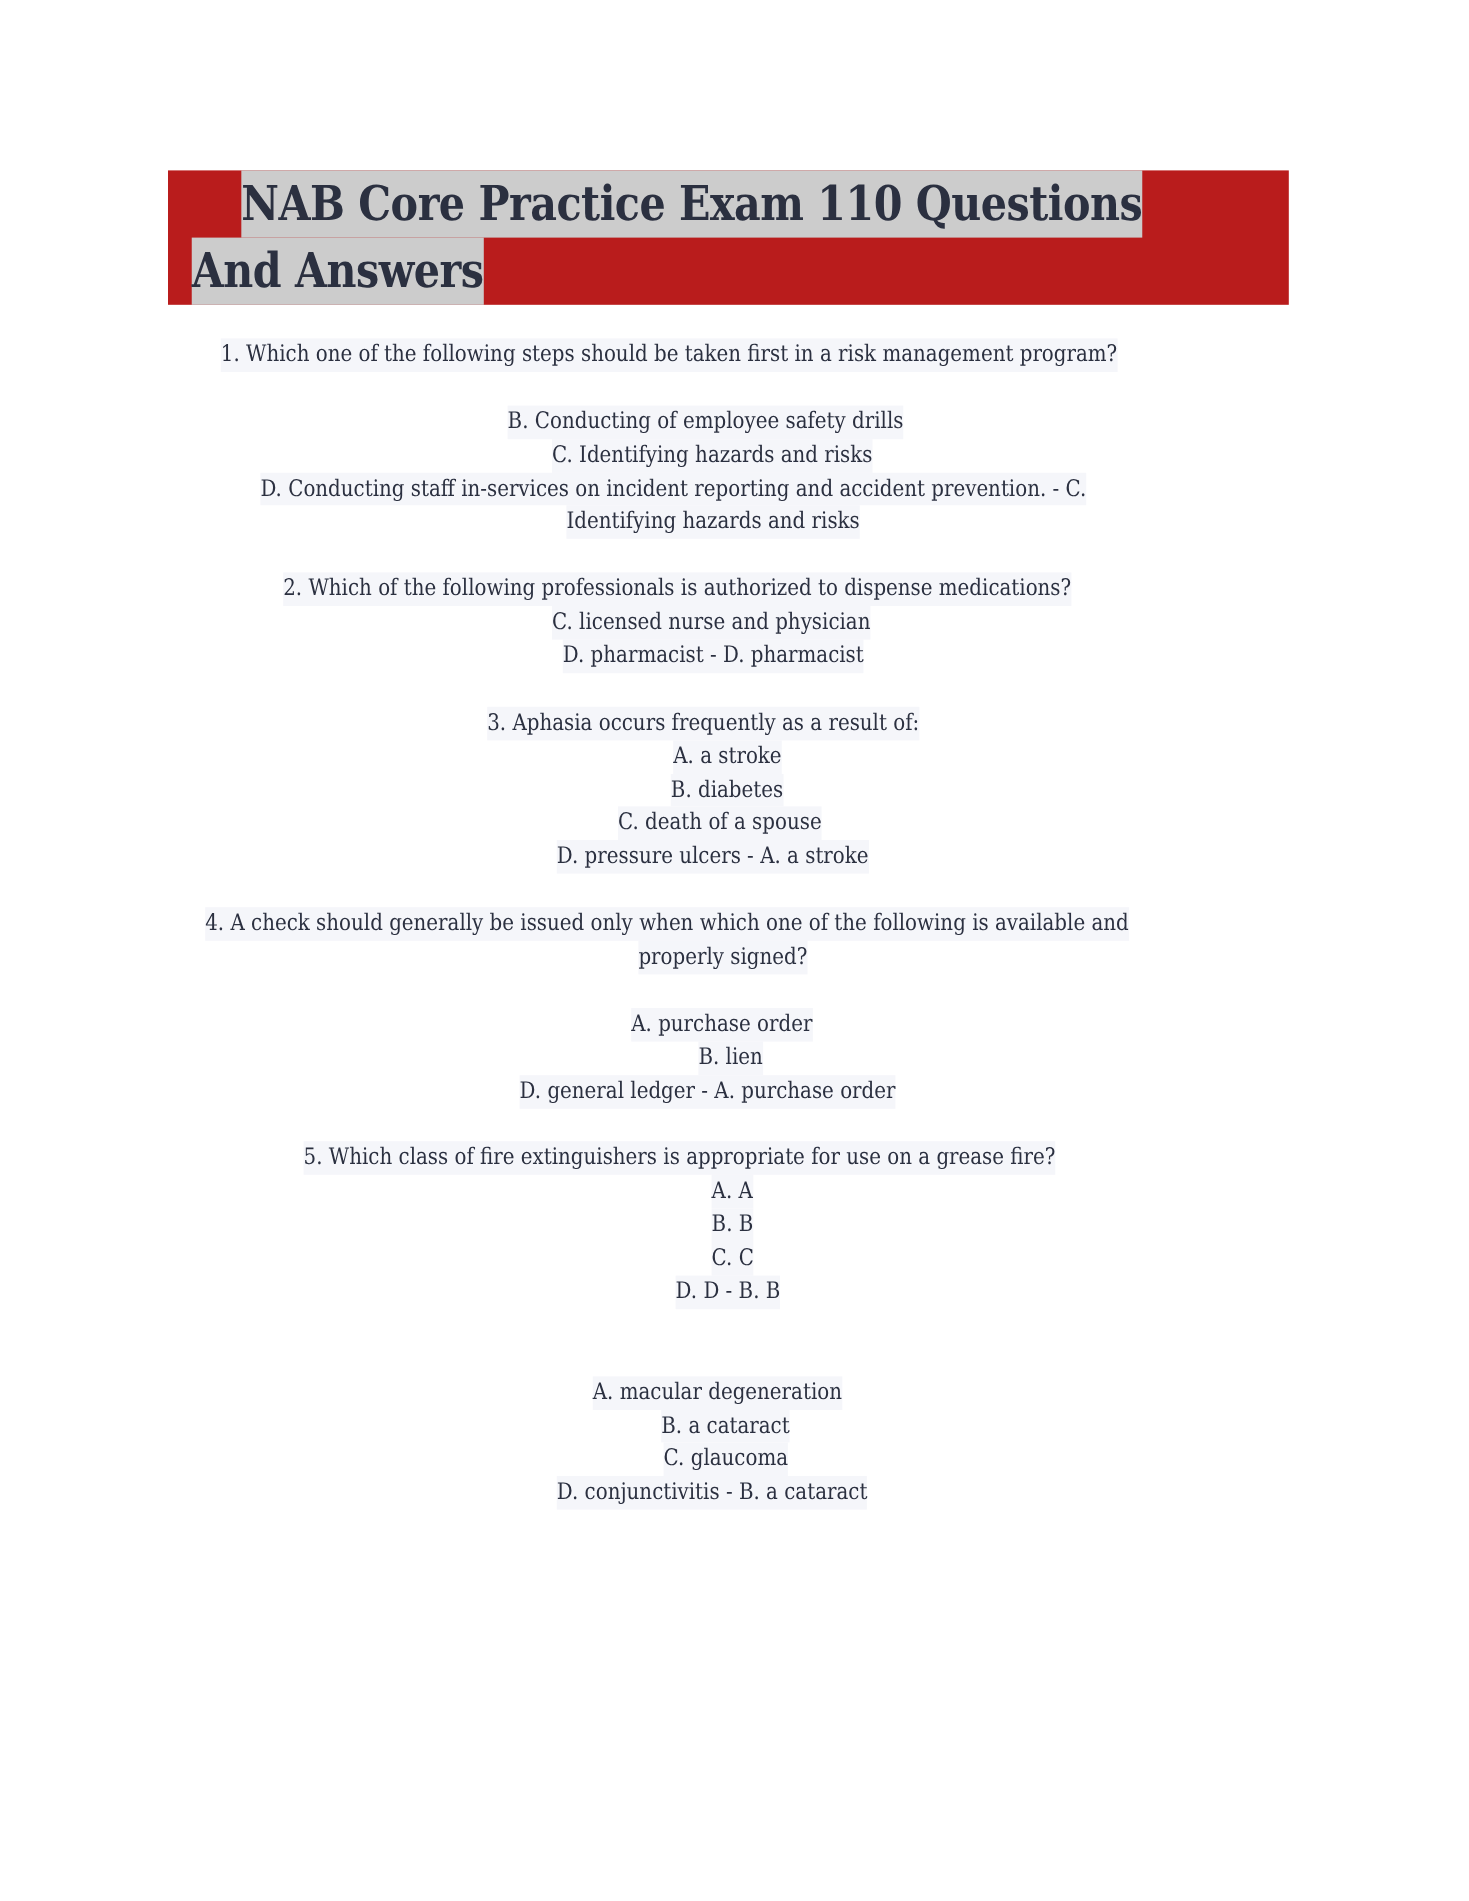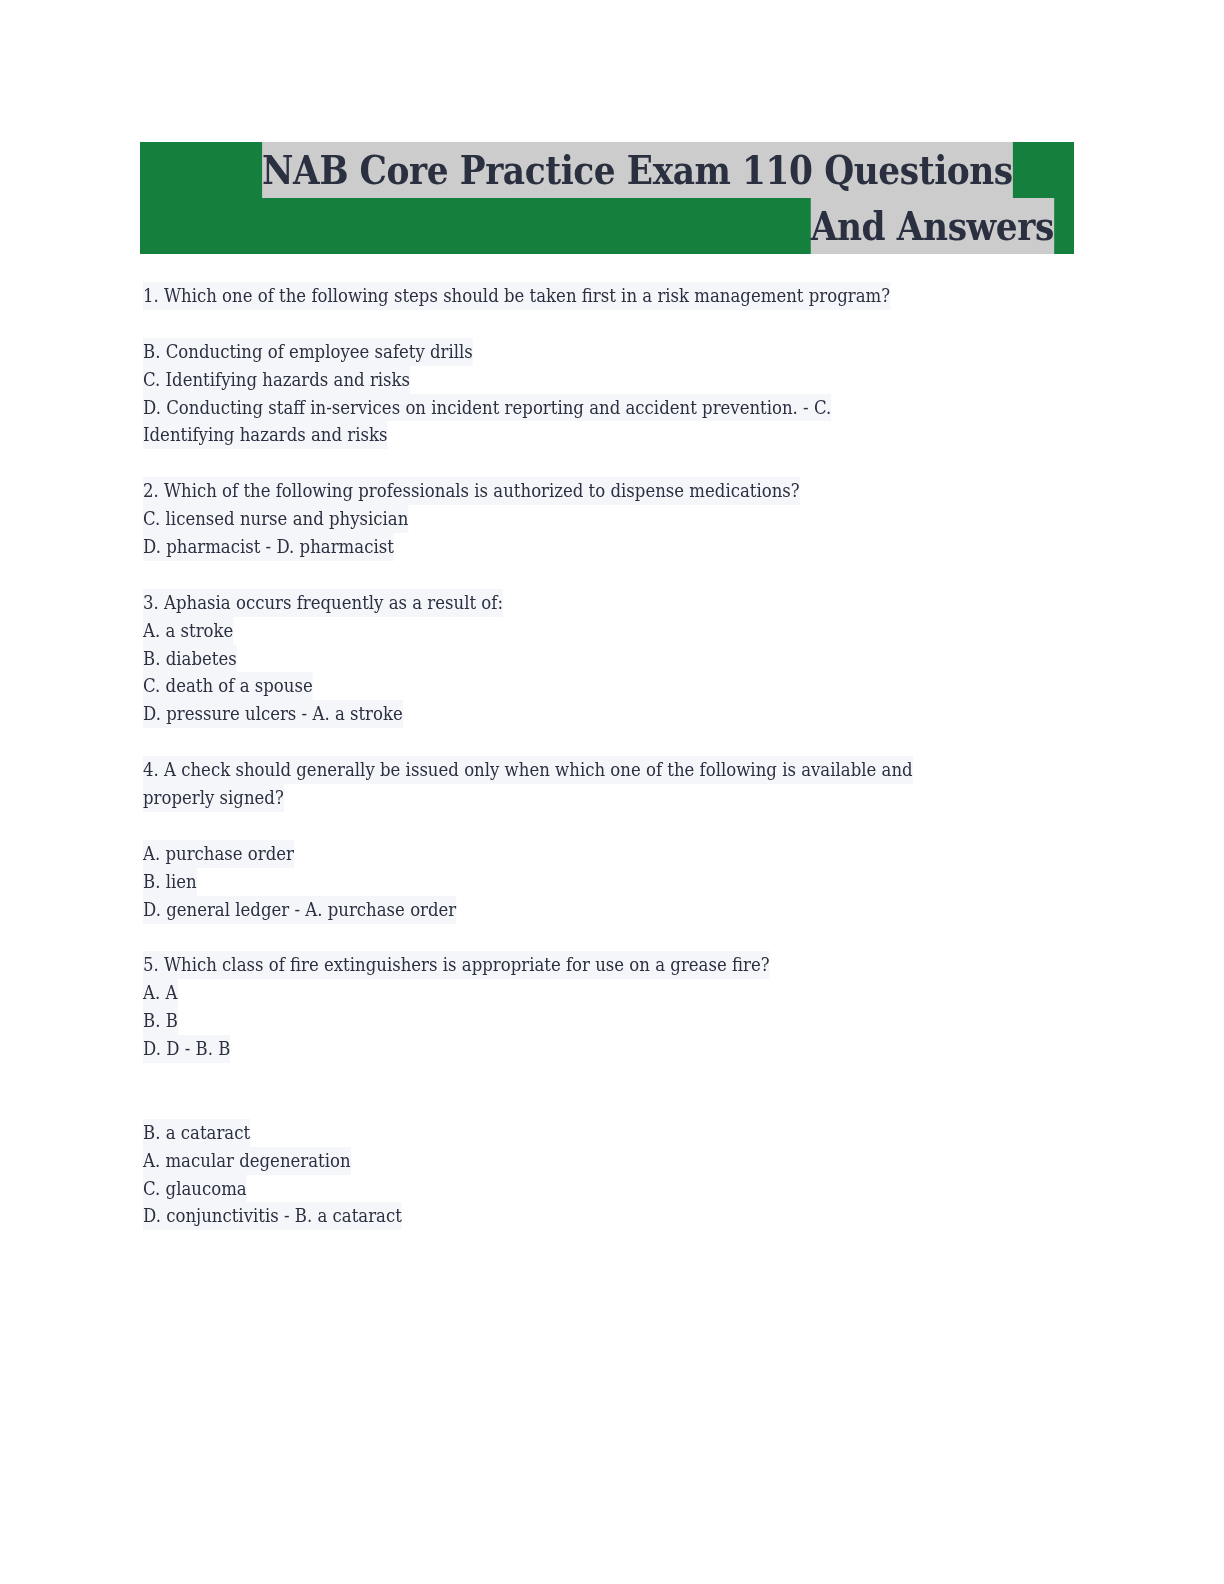--- a/index.html
+++ b/index.html
@@ -1,31 +1,32 @@
 <!DOCTYPE html>
 <html><head>
 <meta charset="utf-8">
 <style>
   html, body { margin: 0; padding: 0; background: #ffffff; }
   body { width: 1224px; height: 1584px; position: relative; overflow: hidden; }
   .title-block {
     position: absolute; left: 140px; top: 142px; width: 934px; height: 112px;
-    background: #15803d; text-align: right;
+    background: #b91c1c; text-align: left;
   }
   .title-line {
     display: inline-block; background: #cccccc; color: #2b3040;
     font-family: "DejaVu Serif", serif; font-weight: bold;
     font-size: 40px; line-height: 56px; letter-spacing: -0.5px;
     transform: scaleX(0.86); transform-origin: center;
   }
   .title-row { height: 56px; white-space: nowrap; }
   .content {
     position: absolute; left: 143px; top: 282px; width: 940px;
     font-family: "DejaVu Serif", serif; color: #2b3040;
     font-size: 19px;
+    text-align: center;
   }
   .line {
     height: 27.9px; line-height: 27.9px; white-space: nowrap;
   }
   .line span {
     display: inline-block; background: #f5f6fa;
     transform: scaleX(0.87); transform-origin: left center;
   }
   .blank { height: 27.9px; }
 </style>
@@ -72,25 +73,26 @@
     <div class="line"><span>A. purchase order</span></div>
     <div class="line"><span>B. lien</span></div>
     <div class="line"><span>D. general ledger - A. purchase order</span></div>
   </div>
   <div class="blank"></div>
 
   <div>
     <div class="line"><span>5. Which class of fire extinguishers is appropriate for use on a grease fire?</span></div>
     <div class="line"><span>A. A</span></div>
     <div class="line"><span>B. B</span></div>
+    <div class="line"><span>C. C</span></div>
     <div class="line"><span>D. D - B. B</span></div>
   </div>
   <div class="blank"></div>
 
   <div>
     <div class="blank"></div>
+    <div class="line"><span>A. macular degeneration</span></div>
     <div class="line"><span>B. a cataract</span></div>
-    <div class="line"><span>A. macular degeneration</span></div>
     <div class="line"><span>C. glaucoma</span></div>
     <div class="line"><span>D. conjunctivitis - B. a cataract</span></div>
   </div>
 
 </div>
 
 </body></html>

